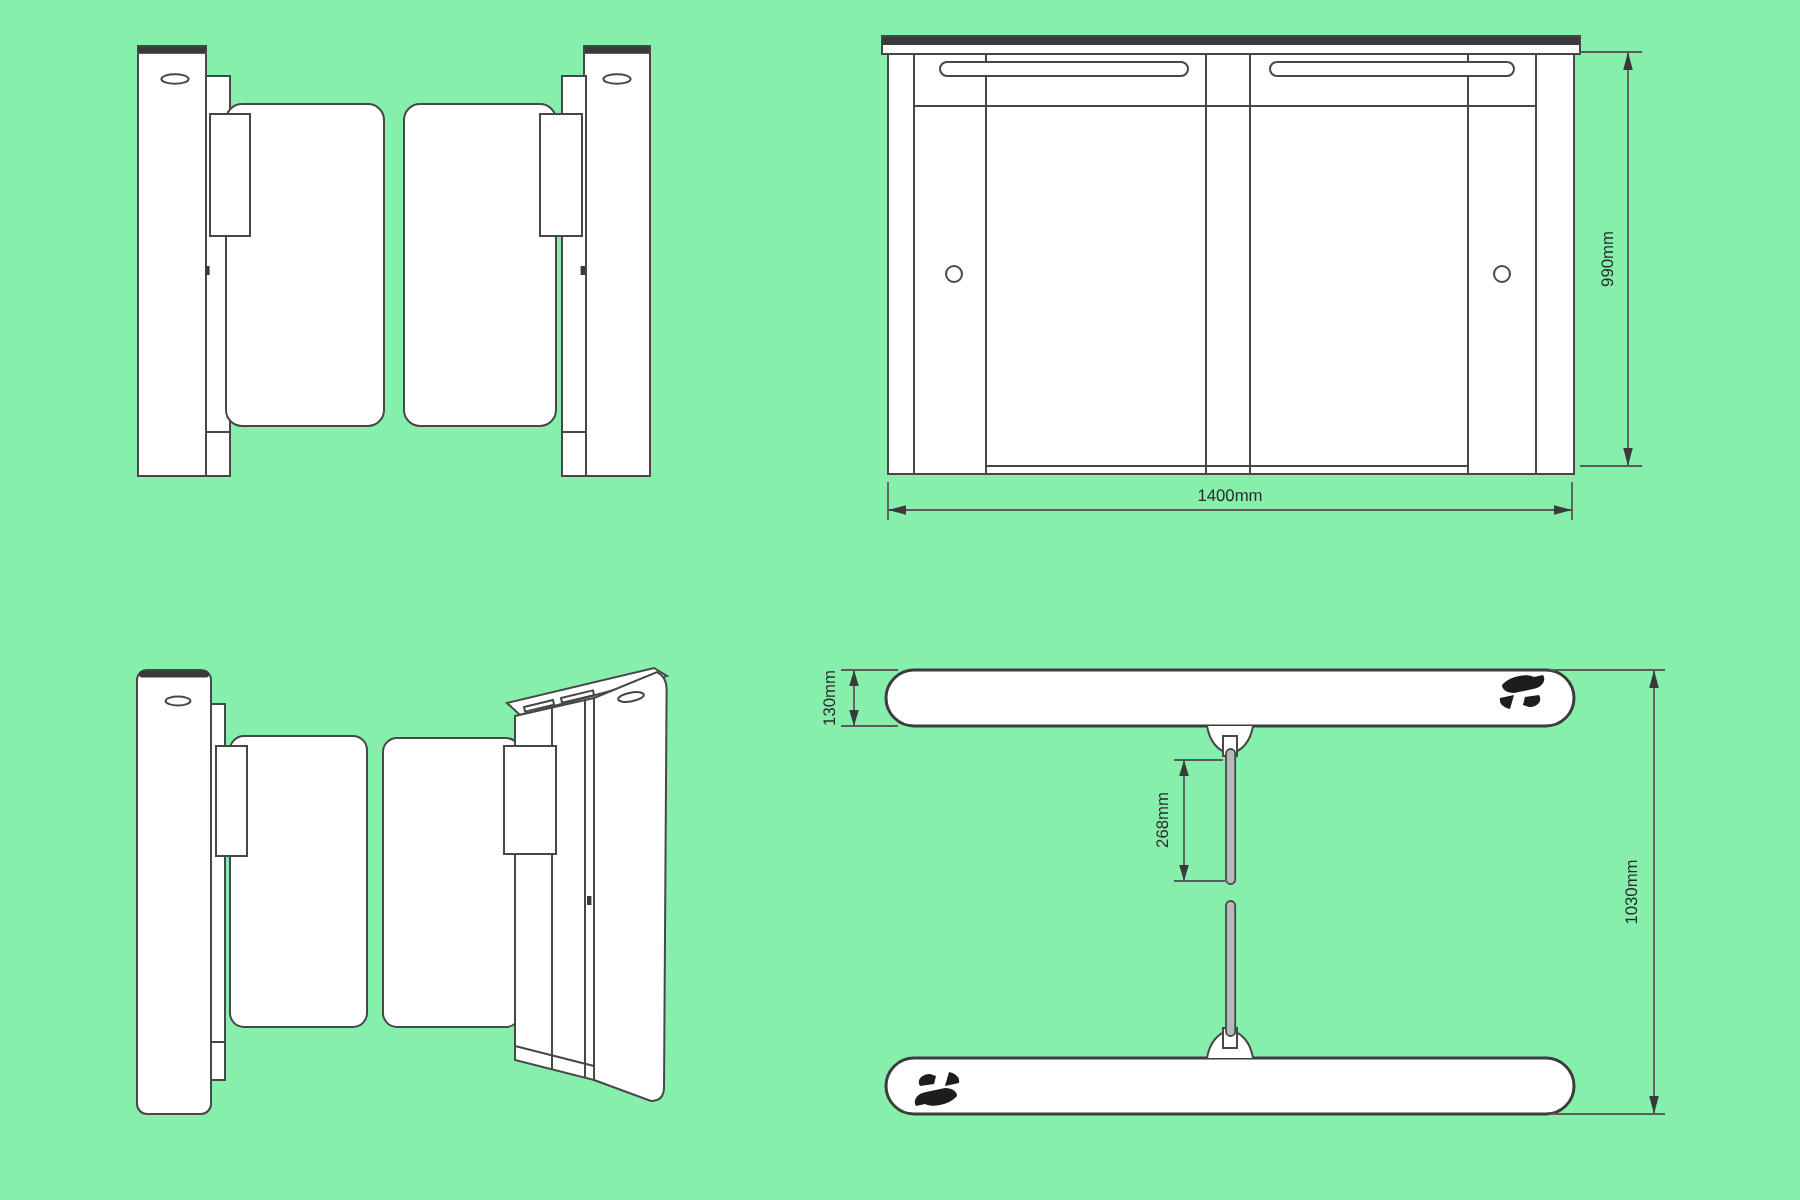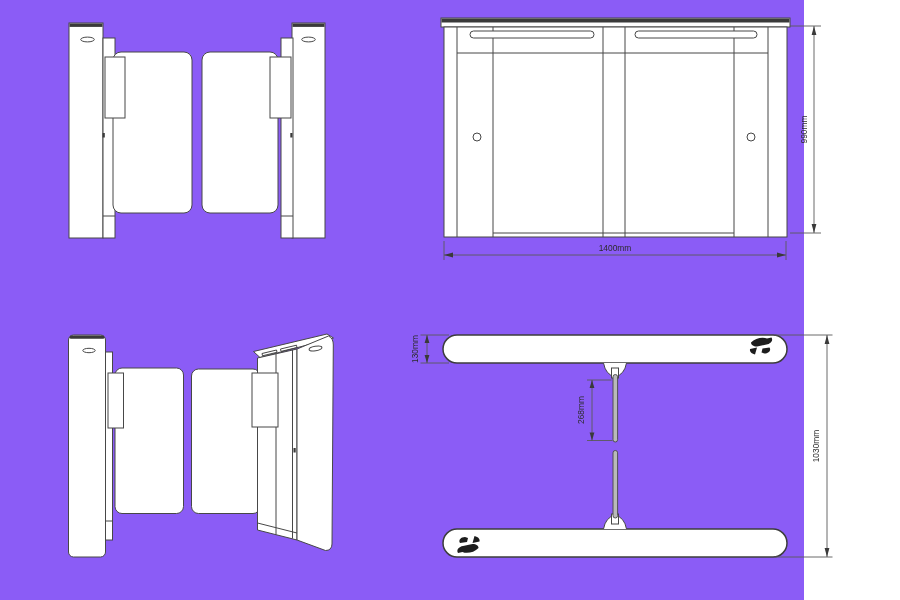--- a/index.html
+++ b/index.html
@@ -1,16 +1,16 @@
 <!DOCTYPE html>
 <html><head>
 <meta charset="utf-8">
 <style>
   html,body{margin:0;padding:0;background:#ffffff;width:900px;height:600px;overflow:hidden;}
-  .canvas{position:relative;width:804px;height:600px;background:#8b5cf6;}
+  .canvas{position:relative;width:900px;height:600px;background:#86efac;}
   svg{display:block;}
   svg .ln{stroke:#474747;stroke-width:1;fill:none;}
   svg .fw{fill:#ffffff;stroke:#474747;stroke-width:1;}
   svg .fw2{fill:#ffffff;stroke:#3c3c3c;stroke-width:1.5;}
   svg .dk{fill:#3a3a3a;stroke:none;}
   svg .dim{stroke:#5a5a5a;stroke-width:0.9;fill:none;}
   svg .arr{fill:#3a3a3a;stroke:none;}
   svg text{font-family:"Liberation Sans","DejaVu Sans",sans-serif;font-size:8.4px;fill:#2b2b2b;}
   svg .glyph{fill:#1d1d1d;stroke:none;}
   svg .wing{fill:#b9b9b9;stroke:#474747;stroke-width:0.9;}

